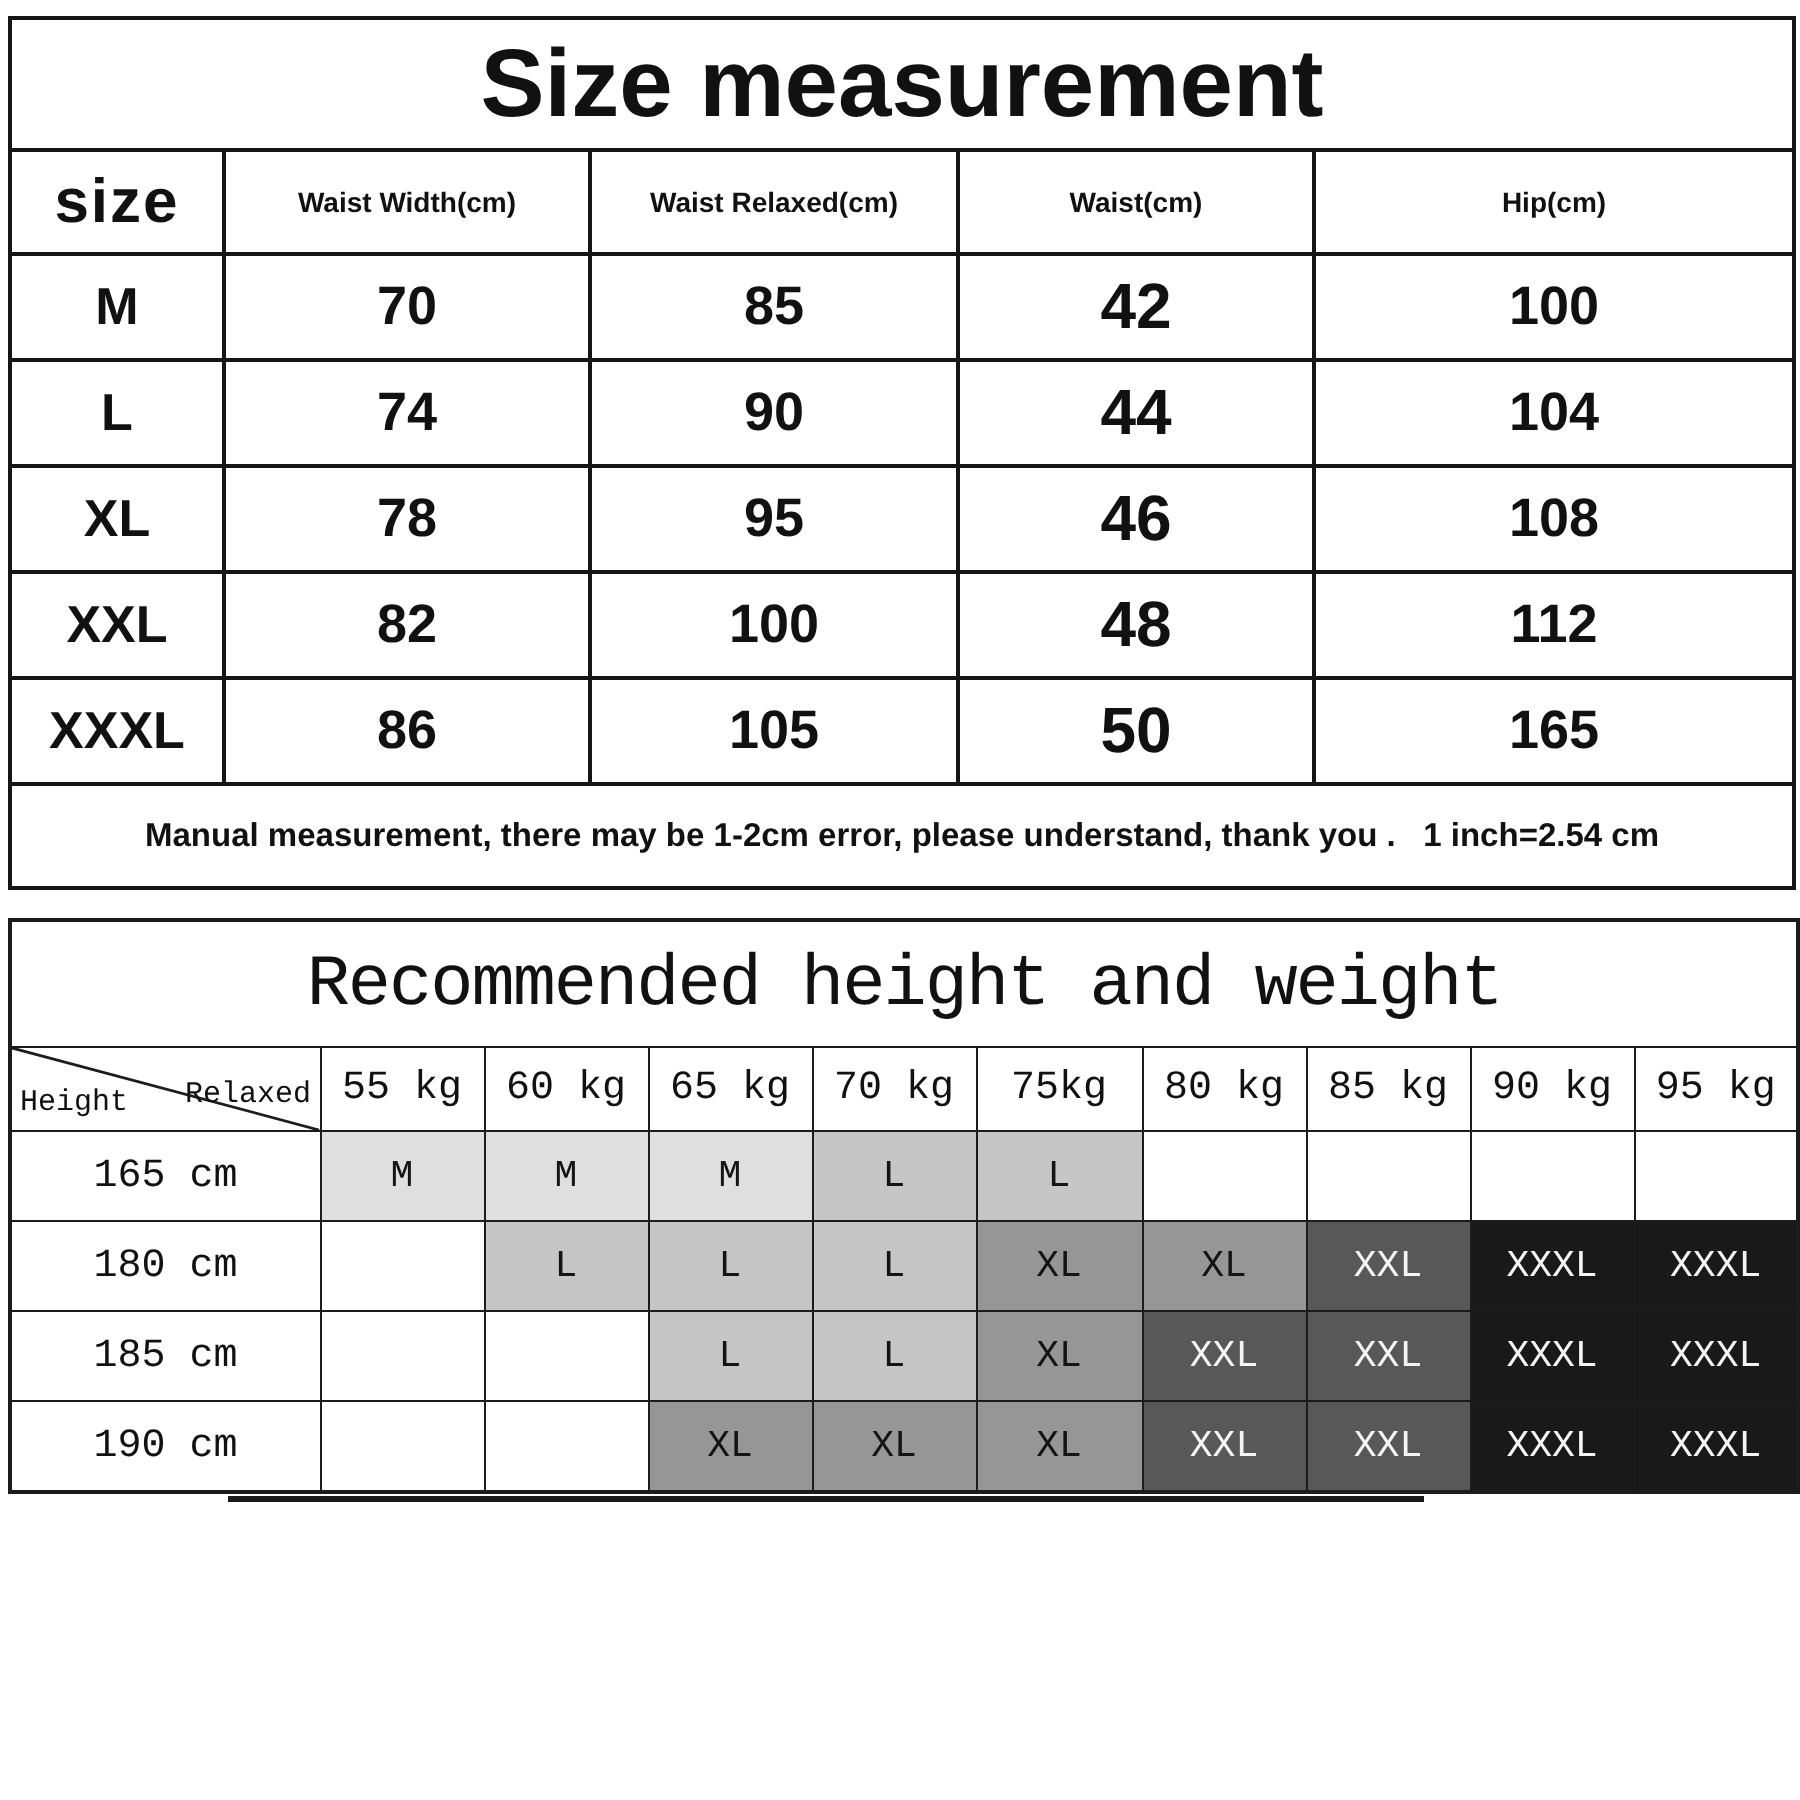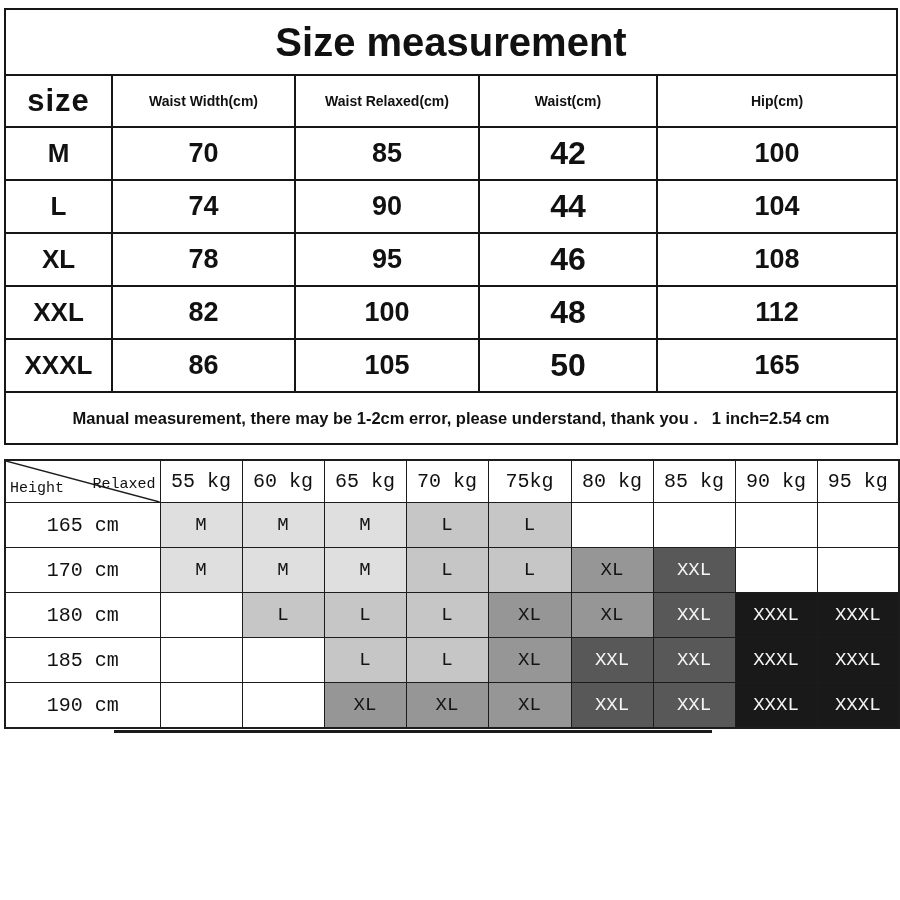--- a/index.html
+++ b/index.html
@@ -7,21 +7,21 @@
     width:900px;height:900px;background:#ffffff;
     font-family:"Liberation Sans", sans-serif;
     color:#111;overflow:hidden;
   }
   .page{width:892px;margin:0 auto;padding-top:8px;}
 
   
   table{border-collapse:collapse;table-layout:fixed;}
   .t1{width:892px;border:2px solid #161616;}
   .t1 th,.t1 td{border:2px solid #161616;text-align:center;vertical-align:middle;padding:0;}
-  .t1-title{height:64px;font-size:40px;font-weight:bold;letter-spacing:0px;margin-left:28px;}
+  .t1-title{height:64px;font-size:48px;font-weight:bold;letter-spacing:0px;margin-left:28px;}
   .t1-head th{height:50px;font-size:14px;font-weight:bold;}
   .t1-head th.size-col{font-size:31px;letter-spacing:1px;}
   .t1 td.sz{font-size:26px;font-weight:bold;height:51px;}
   .t1 td.num{font-size:27px;font-weight:bold;}
   .t1 td.len{font-size:32px;font-weight:bold;}
   .t1 td.note{height:50px;font-size:16.5px;font-weight:bold;white-space:pre-wrap;}
 
   
   .t2{width:896px;margin-top:14px;border:2px solid #1c1c1c;
       font-family:"Liberation Mono", monospace;}
@@ -113,20 +113,23 @@
         <col style="width:82px">
         <col style="width:82px">
       <col style="width:82px">
         <col style="width:83px">
         <col style="width:82px">
       <col style="width:82px">
         <col style="width:82px">
         <col style="width:82px">
     </colgroup>
     <thead>
+      <tr>
+        <th colspan="10" class="t2-title">Recommended height and weight</th>
+      </tr>
       <tr class="t2-head">
         <th class="corner">
           <svg viewBox="0 0 155 41" preserveAspectRatio="none">
             <line x1="0" y1="0" x2="155" y2="41" stroke="#1c1c1c" stroke-width="1.4"></line>
           </svg>
           <span class="lab lab-h">Height</span>
           <span class="lab lab-w">Relaxed</span>
         </th>
         <th>55 kg</th>
         <th>60 kg</th>
@@ -146,32 +149,20 @@
         <td class="gcell" style="background: rgb(223, 223, 223); color: rgb(20, 20, 20);">M</td>
         <td class="gcell" style="background: rgb(223, 223, 223); color: rgb(20, 20, 20);">M</td>
         <td class="gcell" style="background: rgb(198, 198, 198); color: rgb(20, 20, 20);">L</td>
         <td class="gcell" style="background: rgb(198, 198, 198); color: rgb(20, 20, 20);">L</td>
         <td class="gcell"></td>
         <td class="gcell"></td>
         <td class="gcell"></td>
         <td class="gcell"></td>
       </tr>
       <tr>
-        <td class="hcell">170 cm</td>
-        <td class="gcell" style="background: rgb(223, 223, 223); color: rgb(20, 20, 20);">M</td>
-        <td class="gcell" style="background: rgb(223, 223, 223); color: rgb(20, 20, 20);">M</td>
-        <td class="gcell" style="background: rgb(223, 223, 223); color: rgb(20, 20, 20);">M</td>
-        <td class="gcell" style="background: rgb(198, 198, 198); color: rgb(20, 20, 20);">L</td>
-        <td class="gcell" style="background: rgb(198, 198, 198); color: rgb(20, 20, 20);">L</td>
-        <td class="gcell" style="background: rgb(150, 150, 150); color: rgb(20, 20, 20);">XL</td>
-        <td class="gcell" style="background: rgb(88, 88, 88); color: rgb(245, 245, 245);">XXL</td>
-        <td class="gcell"></td>
-        <td class="gcell"></td>
-      </tr>
-      <tr>
         <td class="hcell">180 cm</td>
         <td class="gcell"></td>
         <td class="gcell" style="background: rgb(198, 198, 198); color: rgb(20, 20, 20);">L</td>
         <td class="gcell" style="background: rgb(198, 198, 198); color: rgb(20, 20, 20);">L</td>
         <td class="gcell" style="background: rgb(198, 198, 198); color: rgb(20, 20, 20);">L</td>
         <td class="gcell" style="background: rgb(150, 150, 150); color: rgb(20, 20, 20);">XL</td>
         <td class="gcell" style="background: rgb(150, 150, 150); color: rgb(20, 20, 20);">XL</td>
         <td class="gcell" style="background: rgb(88, 88, 88); color: rgb(245, 245, 245);">XXL</td>
         <td class="gcell" style="background: rgb(25, 25, 25); color: rgb(245, 245, 245);">XXXL</td>
         <td class="gcell" style="background: rgb(25, 25, 25); color: rgb(245, 245, 245);">XXXL</td>

